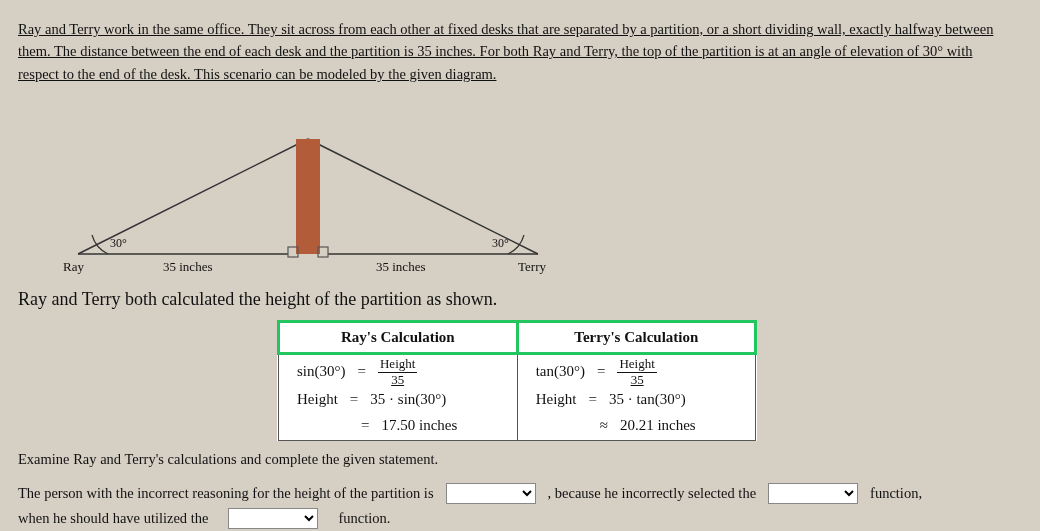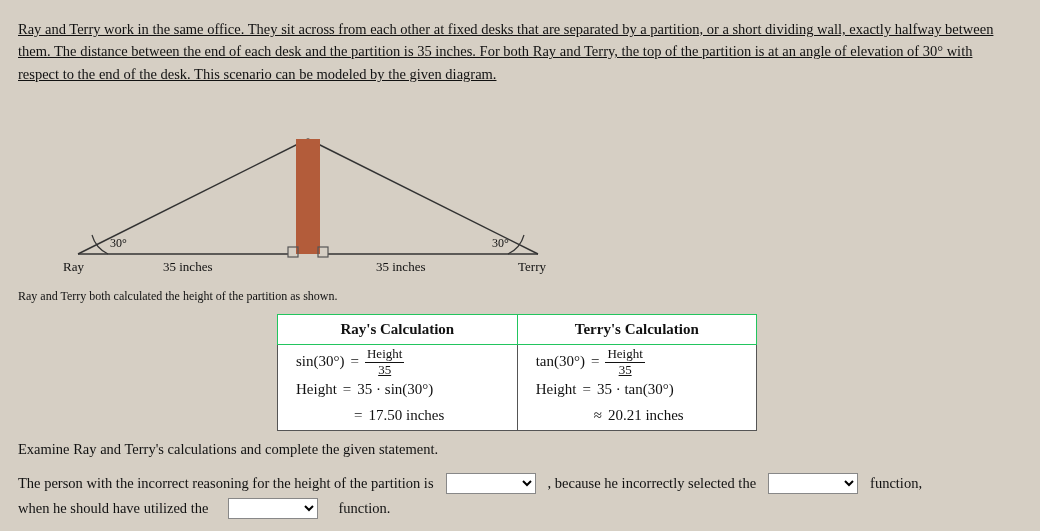--- a/index.html
+++ b/index.html
@@ -21,51 +21,51 @@
     
     .diagram-container {
       display: flex;
       justify-content: flex-start;
       margin-bottom: 10px;
     }
     svg.diagram {
       overflow: visible;
     }
     .below-diagram-text {
-      font-size: 12px;
+      font-size: 18px;
       margin-bottom: 10px;
     }
     
     .calc-table-wrapper {
       display: flex;
       justify-content: center;
       margin-bottom: 10px;
     }
     table.calc-table {
       border-collapse: collapse;
       background: white;
       min-width: 480px;
     }
     table.calc-table th {
-      border: 1px solid #22c55e;
+      border: 3px solid #22c55e;
       padding: 6px 24px;
       text-align: center;
       font-weight: bold;
       font-size: 15px;
     }
     table.calc-table td {
       border: 1px solid #555;
       padding: 2px 18px;
       font-size: 15px;
       vertical-align: top;
     }
     .calc-row {
       display: flex;
       align-items: center;
-      gap: 6px;
+      gap: 12px;
       line-height: 1.7;
     }
     .frac {
       display: inline-flex;
       flex-direction: column;
       align-items: center;
       vertical-align: middle;
       line-height: 1.1;
       font-size: 13px;
     }

